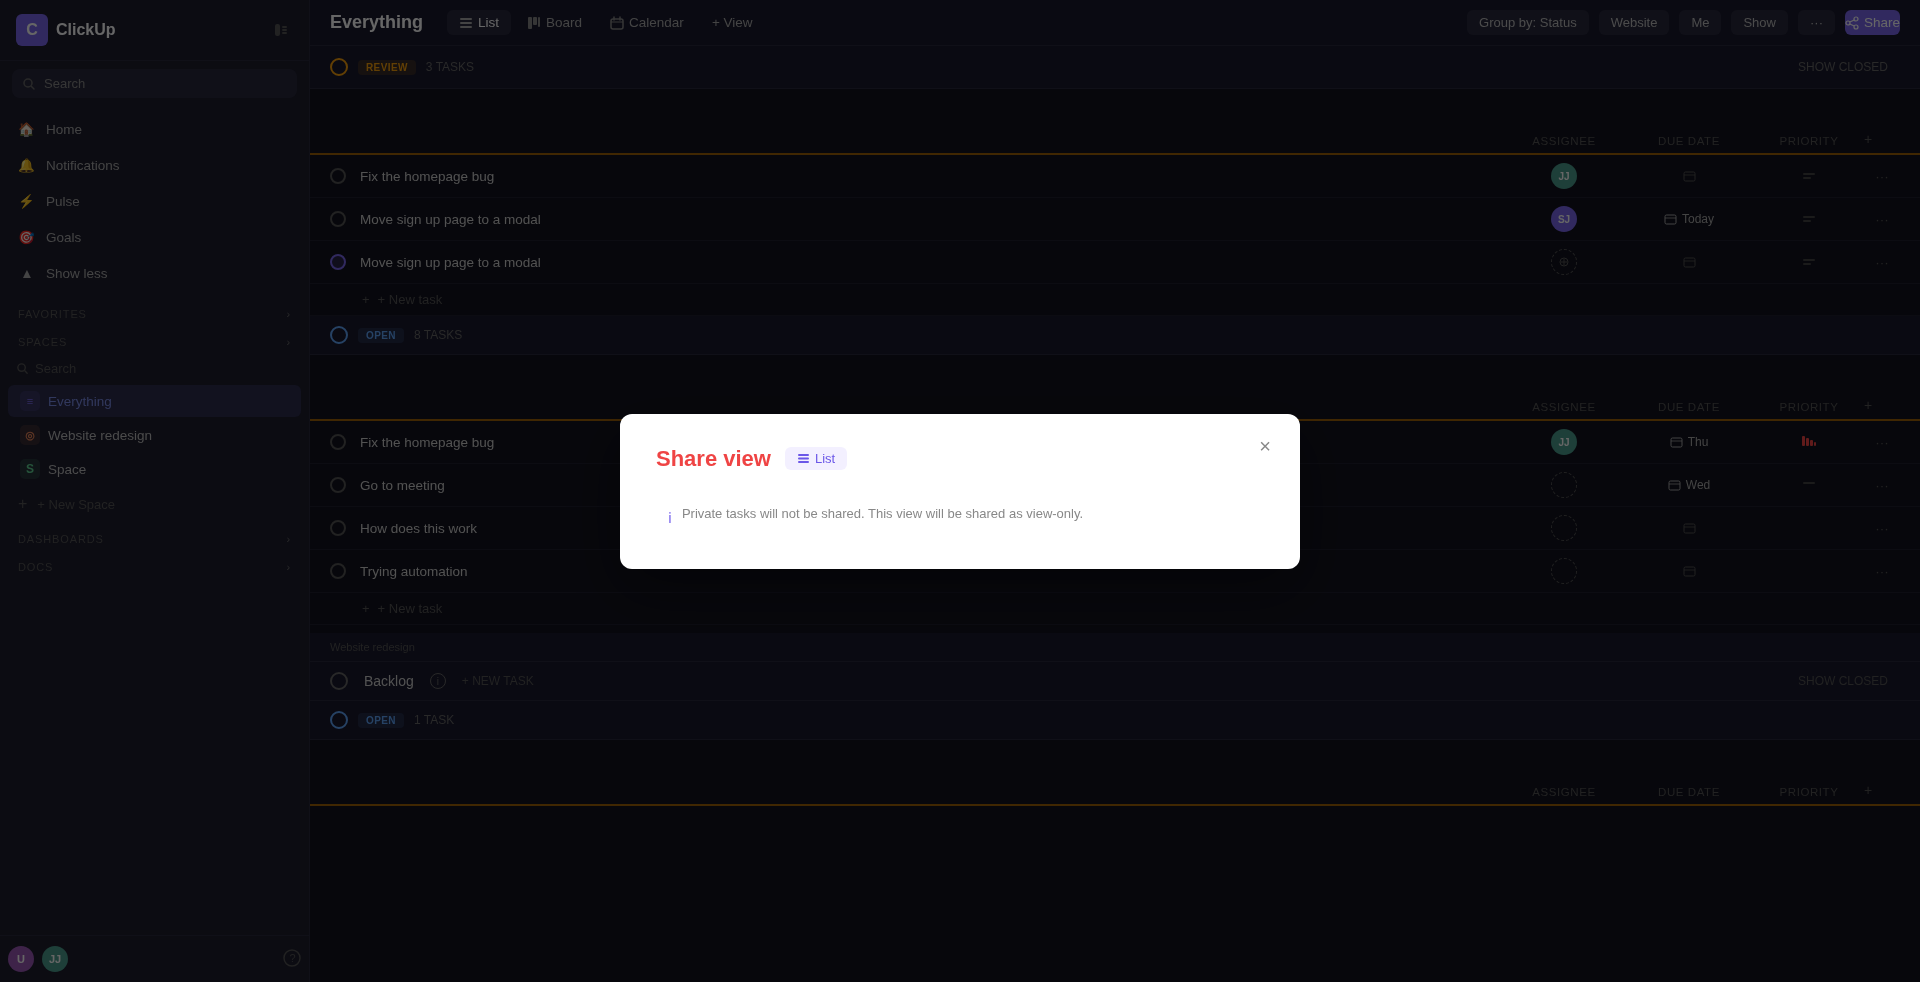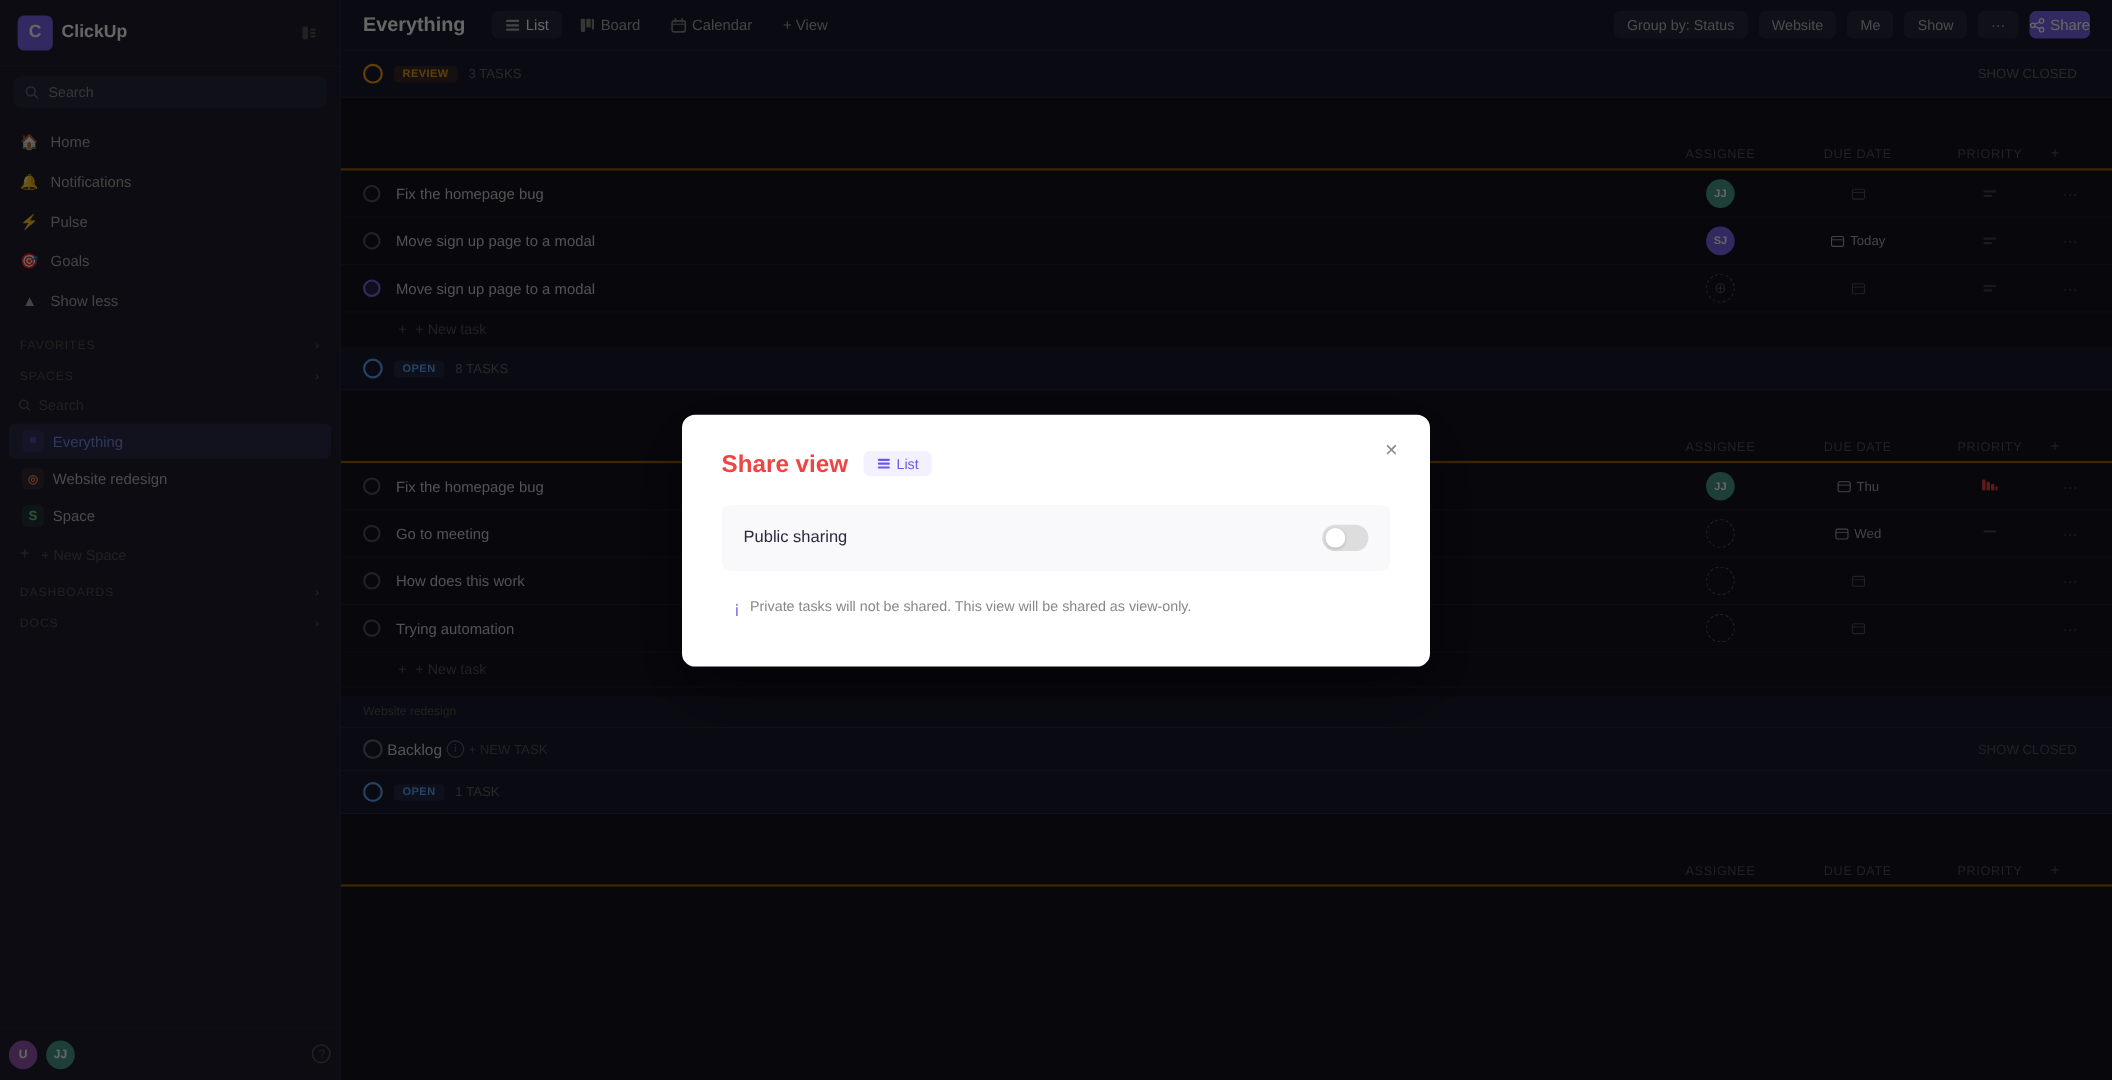--- a/index.html
+++ b/index.html
@@ -675,21 +675,21 @@
 
       <div class="add-task-row">
         <span style="color:#555;">+</span>
         <span>+ New task</span>
       </div>
     </div>
 
     <div class="backlog-header" style="margin-top:8px;">
       <span style="color:#555; font-size:11px;">Website redesign</span>
     </div>
-    <div class="backlog-header" style="gap:4px;">
+    <div class="backlog-header" style="gap:16px;">
       <div class="group-circle"></div>
       <span class="backlog-title">Backlog</span>
       <div class="info-icon">i</div>
       <span style="color:#555; font-size:12px; cursor:pointer;">+ NEW TASK</span>
       <span class="show-closed-btn" style="margin-left:auto; color:#555;">SHOW CLOSED</span>
     </div>
 
     <div class="group-header">
       <div class="group-circle open"></div>
       <span class="status-badge open">OPEN</span>
@@ -721,26 +721,20 @@
           </svg>
         <span>List</span>
       </div>
     </div>
 
     <div class="modal-close">
       <span>×</span>
     </div>
 
     <div class="modal-body">
-      <div class="public-sharing-row">
-        <span class="public-sharing-label">Public sharing</span>
-        <div class="toggle">
-          <div class="toggle-knob"></div>
-        </div>
-      </div>
 
       <div class="modal-info-row">
         <span class="modal-info-icon">ℹ</span>
         <span>Private tasks will not be shared. This view will be shared as view-only.</span>
       </div>
     </div>
   </div>
 </div>
 
 </body></html>

